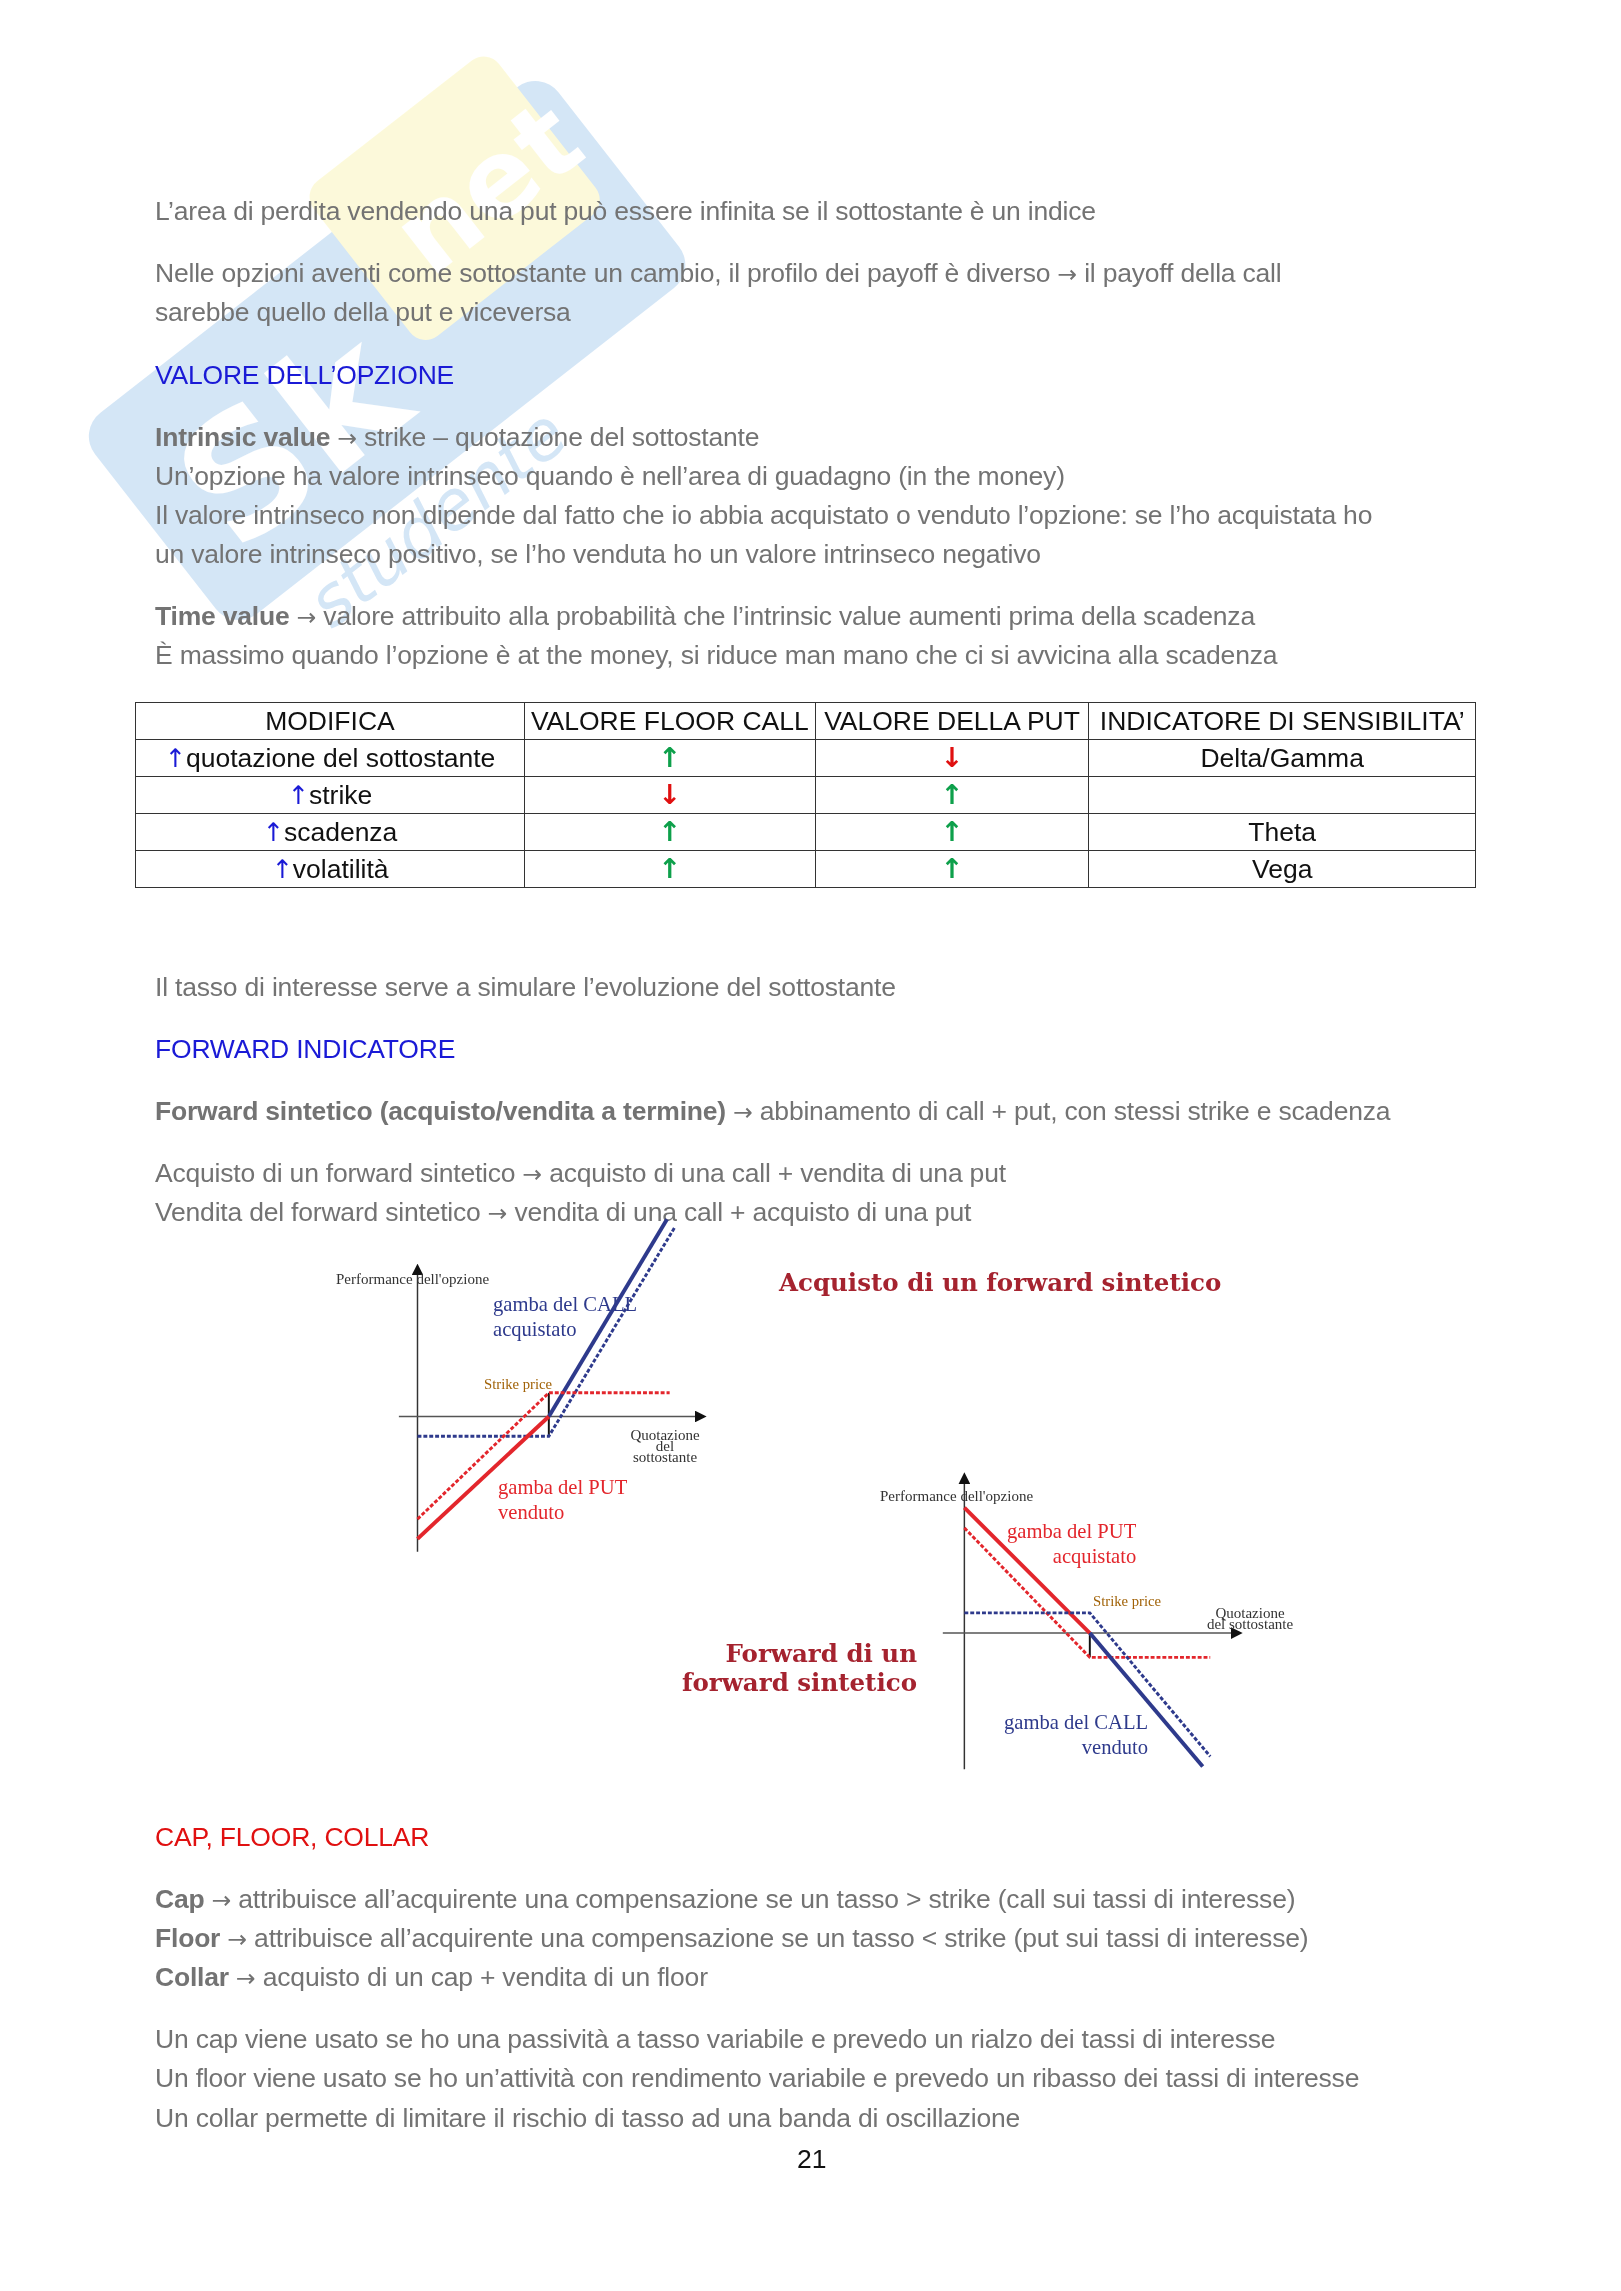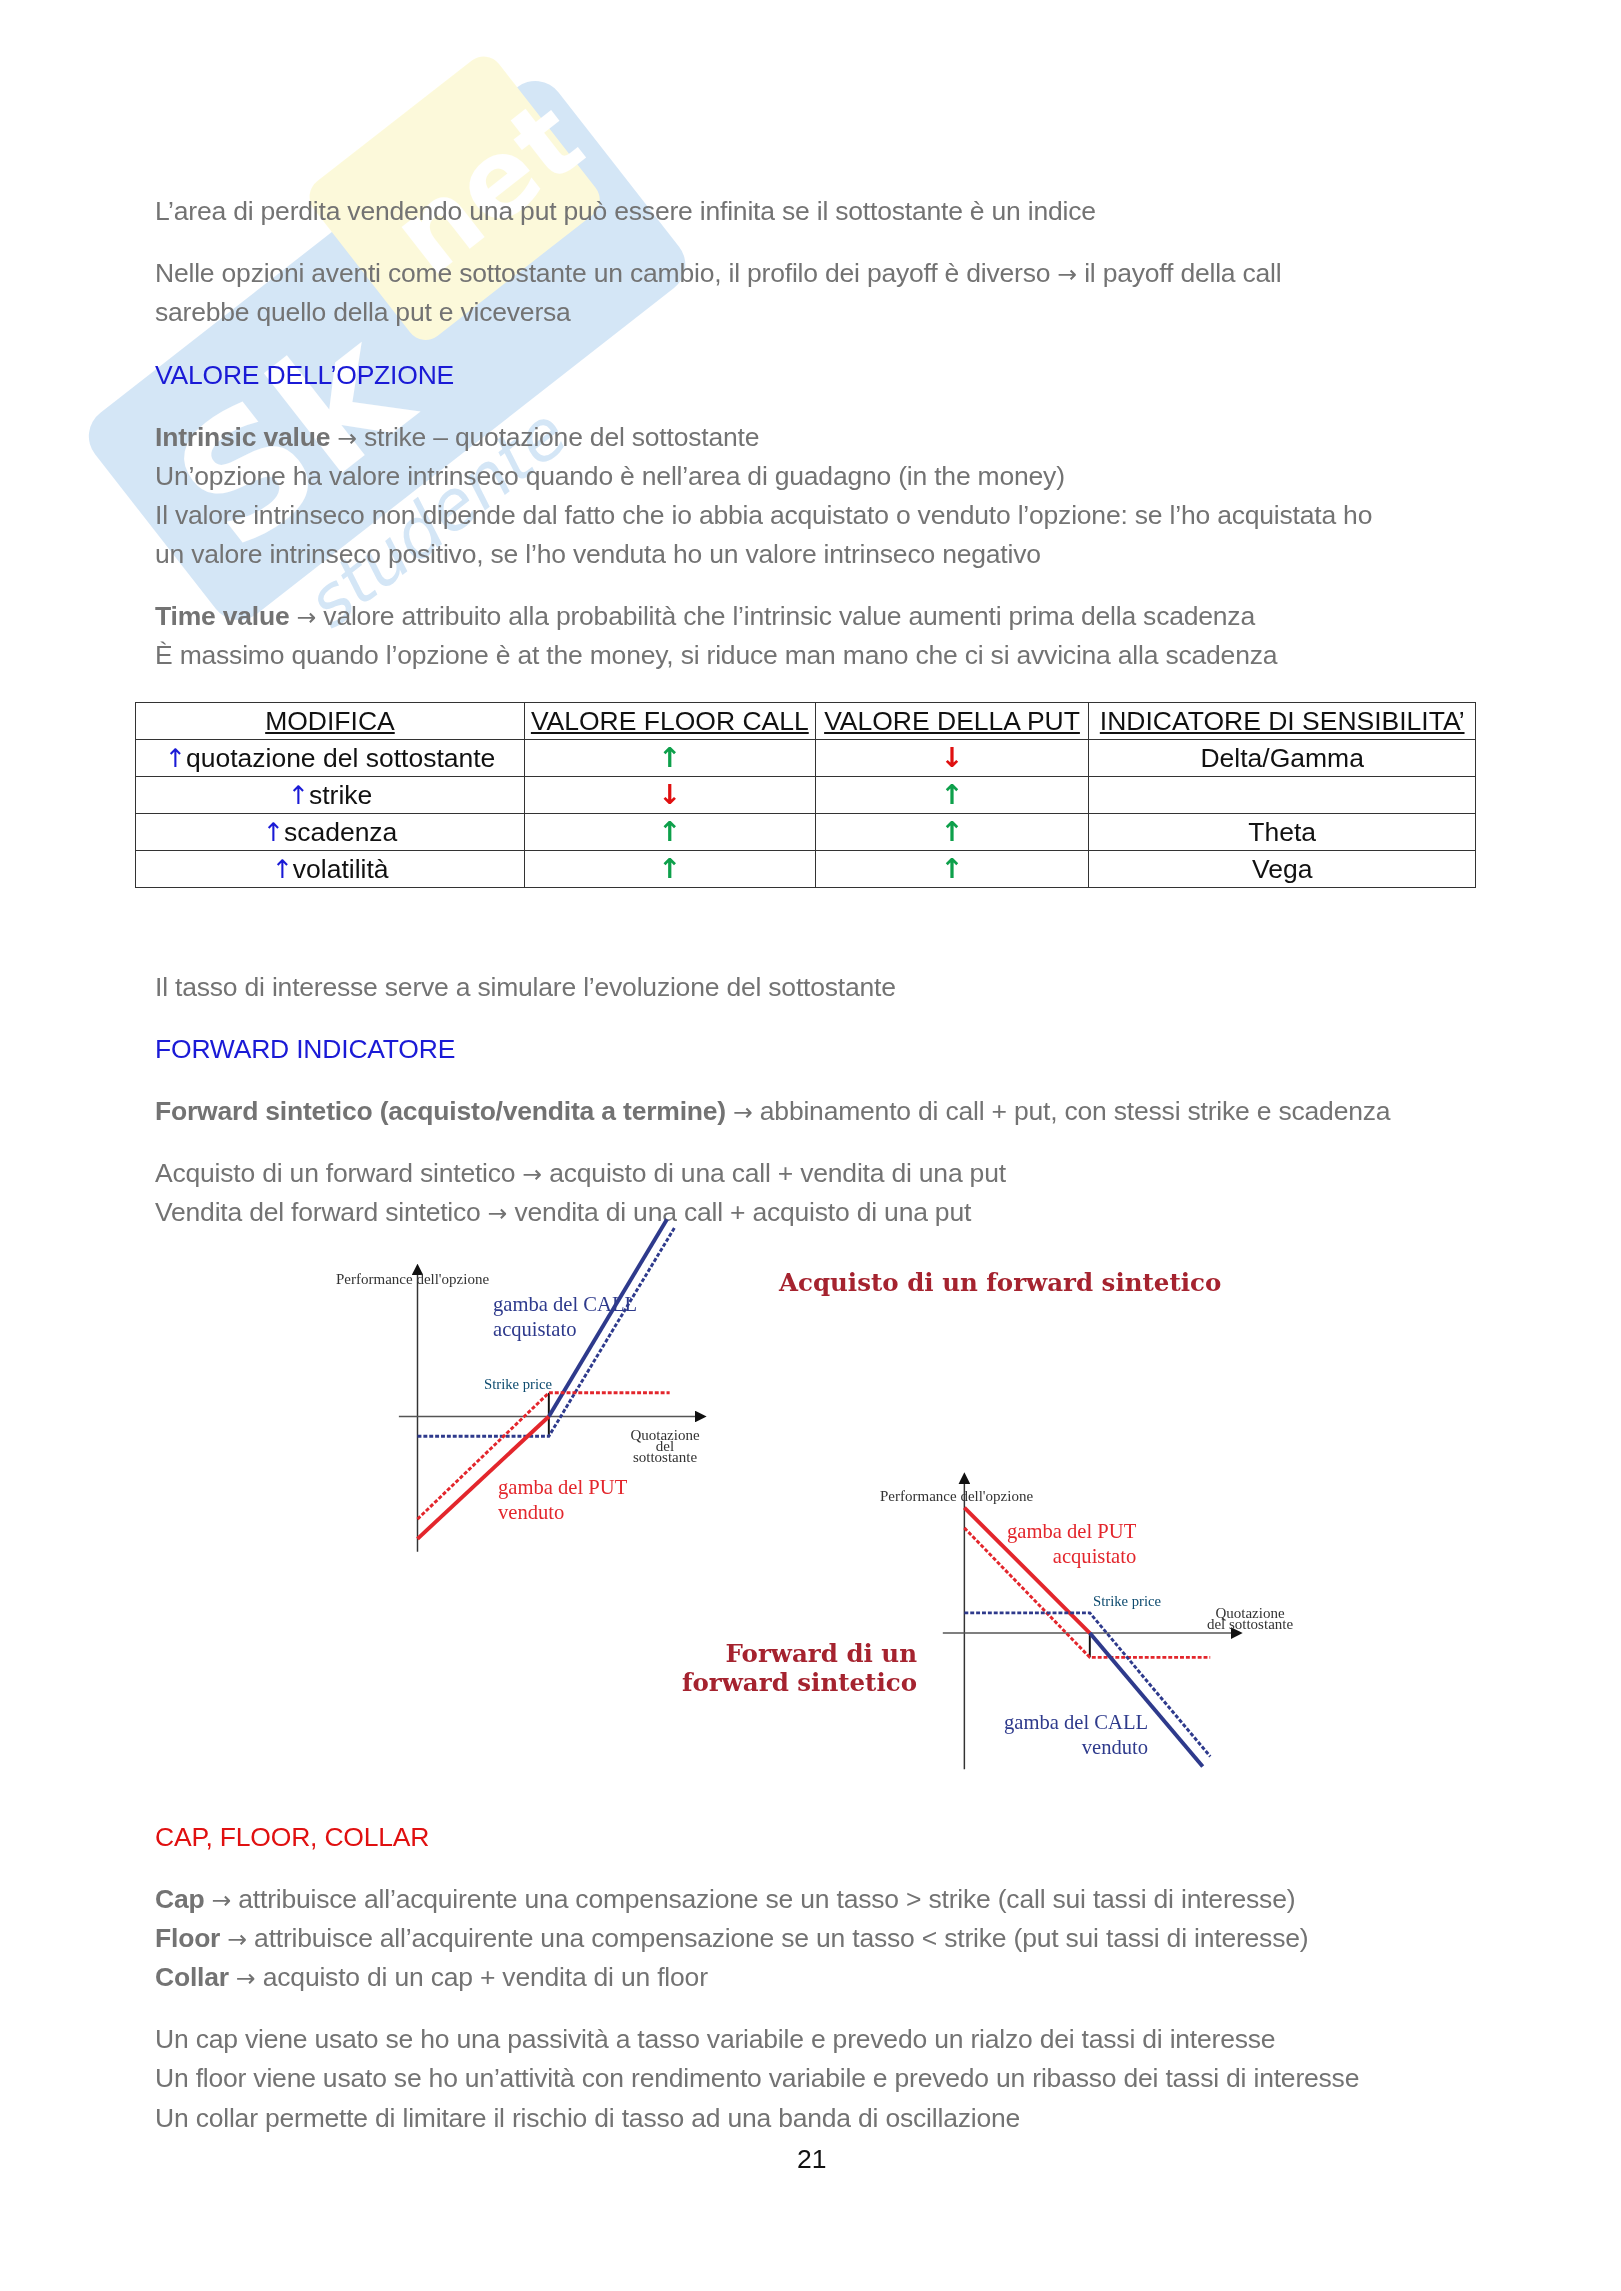--- a/index.html
+++ b/index.html
@@ -7,34 +7,34 @@
            font-family: "Liberation Sans", "DejaVu Sans", sans-serif; color: #111; }
     .wm { position: absolute; left: 29px; top: 39px; width: 706px; height: 686px; pointer-events: none; }
     .line { position: absolute; left: 155px; font-size: 26.5px; line-height: 39px; white-space: nowrap; color: #737373; letter-spacing: -0.2px; }
     .h-blue { color: #1a1ad6; }
     .h-red { color: #e01010; }
     b { font-weight: bold; }
     .arrow { font-family: "DejaVu Sans", sans-serif; font-size: 23.5px; }
 
     table.grid { position: absolute; left: 135px; top: 702px; width: 1341px; border-collapse: collapse; font-size: 26.5px; }
     table.grid td, table.grid th { border: 1.5px solid #333; text-align: center; height: 36px; padding: 0; font-weight: normal; white-space: nowrap; }
-    table.grid th span { text-decoration: underline; }
+    table.grid th span { }
     .c1 { width: 389px; } .c2 { width: 290px; } .c3 { width: 273px; } .c4 { width: 386px; }
     .up-blue { color: #1a1ad6; font-family: "DejaVu Sans", sans-serif; font-size: 25.5px; }
     .ar { font-family: "DejaVu Sans", sans-serif; font-size: 27.4px; font-weight: bold; }
     .green { color: #0ea04b; } .red { color: #e01010; }
 
     svg.chart { position: absolute; left: 0; top: 0; width: 1621px; height: 2292px; pointer-events: none; }
     .title-serif { position: absolute; font-family: "DejaVu Serif", "Liberation Serif", serif; font-weight: bold; color: #a5232f; font-size: 24.5px; line-height: 29px; }
     .lbl { position: absolute; font-family: "Liberation Serif", "DejaVu Serif", serif; white-space: nowrap; }
     .tiny { font-size: 15px; line-height: 10.8px; color: #333; text-align: center; }
     .leg { font-size: 20.6px; line-height: 24.5px; }
     .navy { color: #2e3a8c; }
     .redtxt { color: #e3262c; }
-    .strike { font-size: 14.7px; color: #0c4a6e; }
+    .strike { font-size: 14.7px; color: #a16207; }
     .pagenum { position: absolute; left: 797px; top: 2144px; font-size: 26.5px; }
   </style>
 </head>
 <body>
 
 <svg class="wm" viewBox="0 0 720 700">
   <g transform="rotate(-38 360 360)" opacity="0.22">
     <rect x="90" y="200" width="600" height="260" rx="30" fill="#3f8fd8"></rect>
     <rect x="420" y="150" width="240" height="200" rx="20" fill="#f5e85a"></rect>
     <text x="140" y="400" font-family="DejaVu Sans, sans-serif" font-weight="bold" font-size="170" fill="#ffffff">Sk</text>

